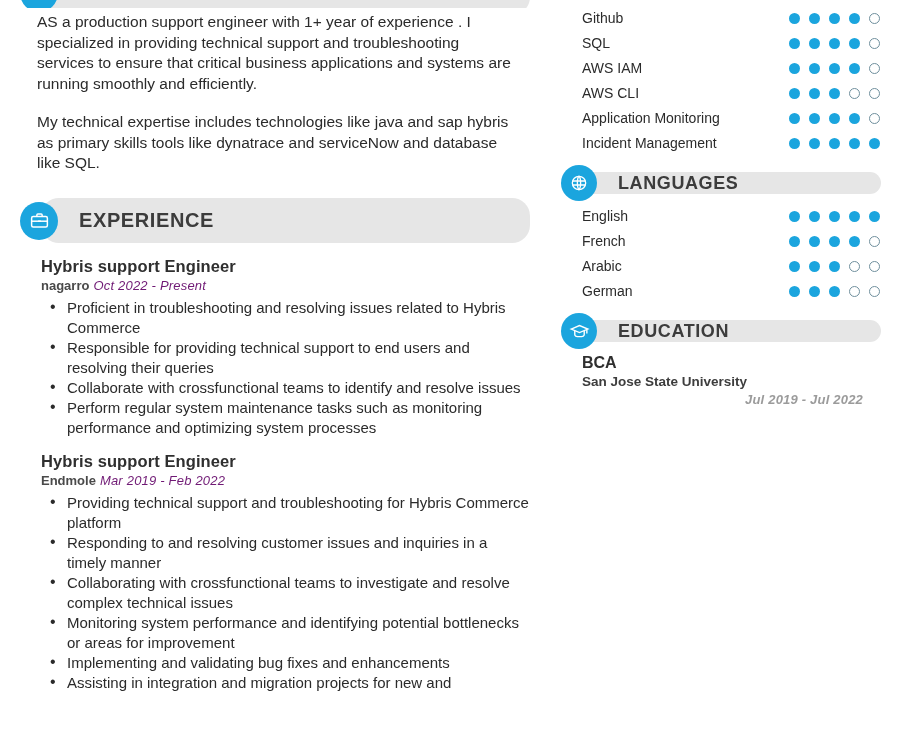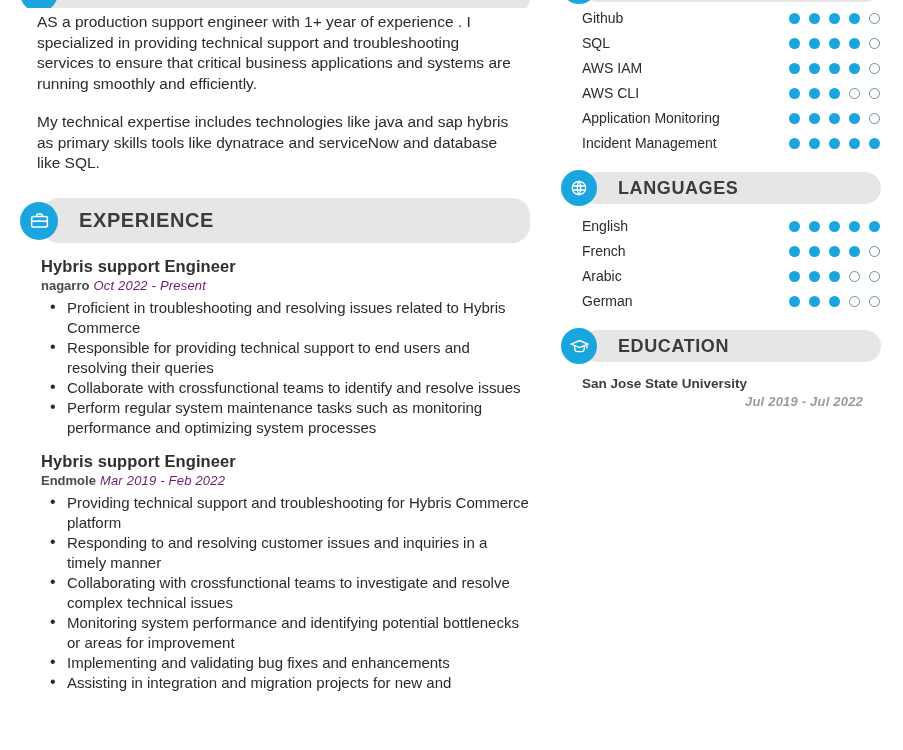--- a/index.html
+++ b/index.html
@@ -54,21 +54,21 @@
     justify-content: center;
   }
   .section-head .badge svg { display: block; }
   .section-head .title {
     margin-left: 38px;
     font-size: 20px;
     font-weight: 600;
     letter-spacing: 0.6px;
     color: #3c3c3c;
   }
-  .section-head.sm { height: 32px; }
+  .section-head.sm { height: 22px; }
   .section-head.sm .title { font-size: 18px; margin-left: 36px; }
   .section-head.sm .badge { width: 36px; height: 36px; }
 
   
   .clip-wrap {
     position: absolute;
     left: 0; top: -30px;
     width: 100%;
     height: 38px;
     overflow: hidden;
@@ -396,19 +396,20 @@
           <svg width="21" height="21" viewBox="0 0 24 24" fill="none" stroke="#ffffff" stroke-width="1.6">
             <path d="M2.5 9.2 12 5.2l9.5 4-9.5 4-9.5-4z"></path>
             <path d="M6.6 11v4.3c0 1.5 2.5 2.6 5.4 2.6s5.4-1.1 5.4-2.6V11"></path>
             <path d="M20.4 9.7v4.6"></path>
           </svg>
         </span>
         <span class="title">EDUCATION</span>
       </div>
 
       <div class="edu">
+        <div class="degree">BCA</div>
         <div class="school">San Jose State University</div>
         <div class="dates">Jul 2019 - Jul 2022</div>
       </div>
     </div>
 
   </div>
 </div>
 
 </body></html>

